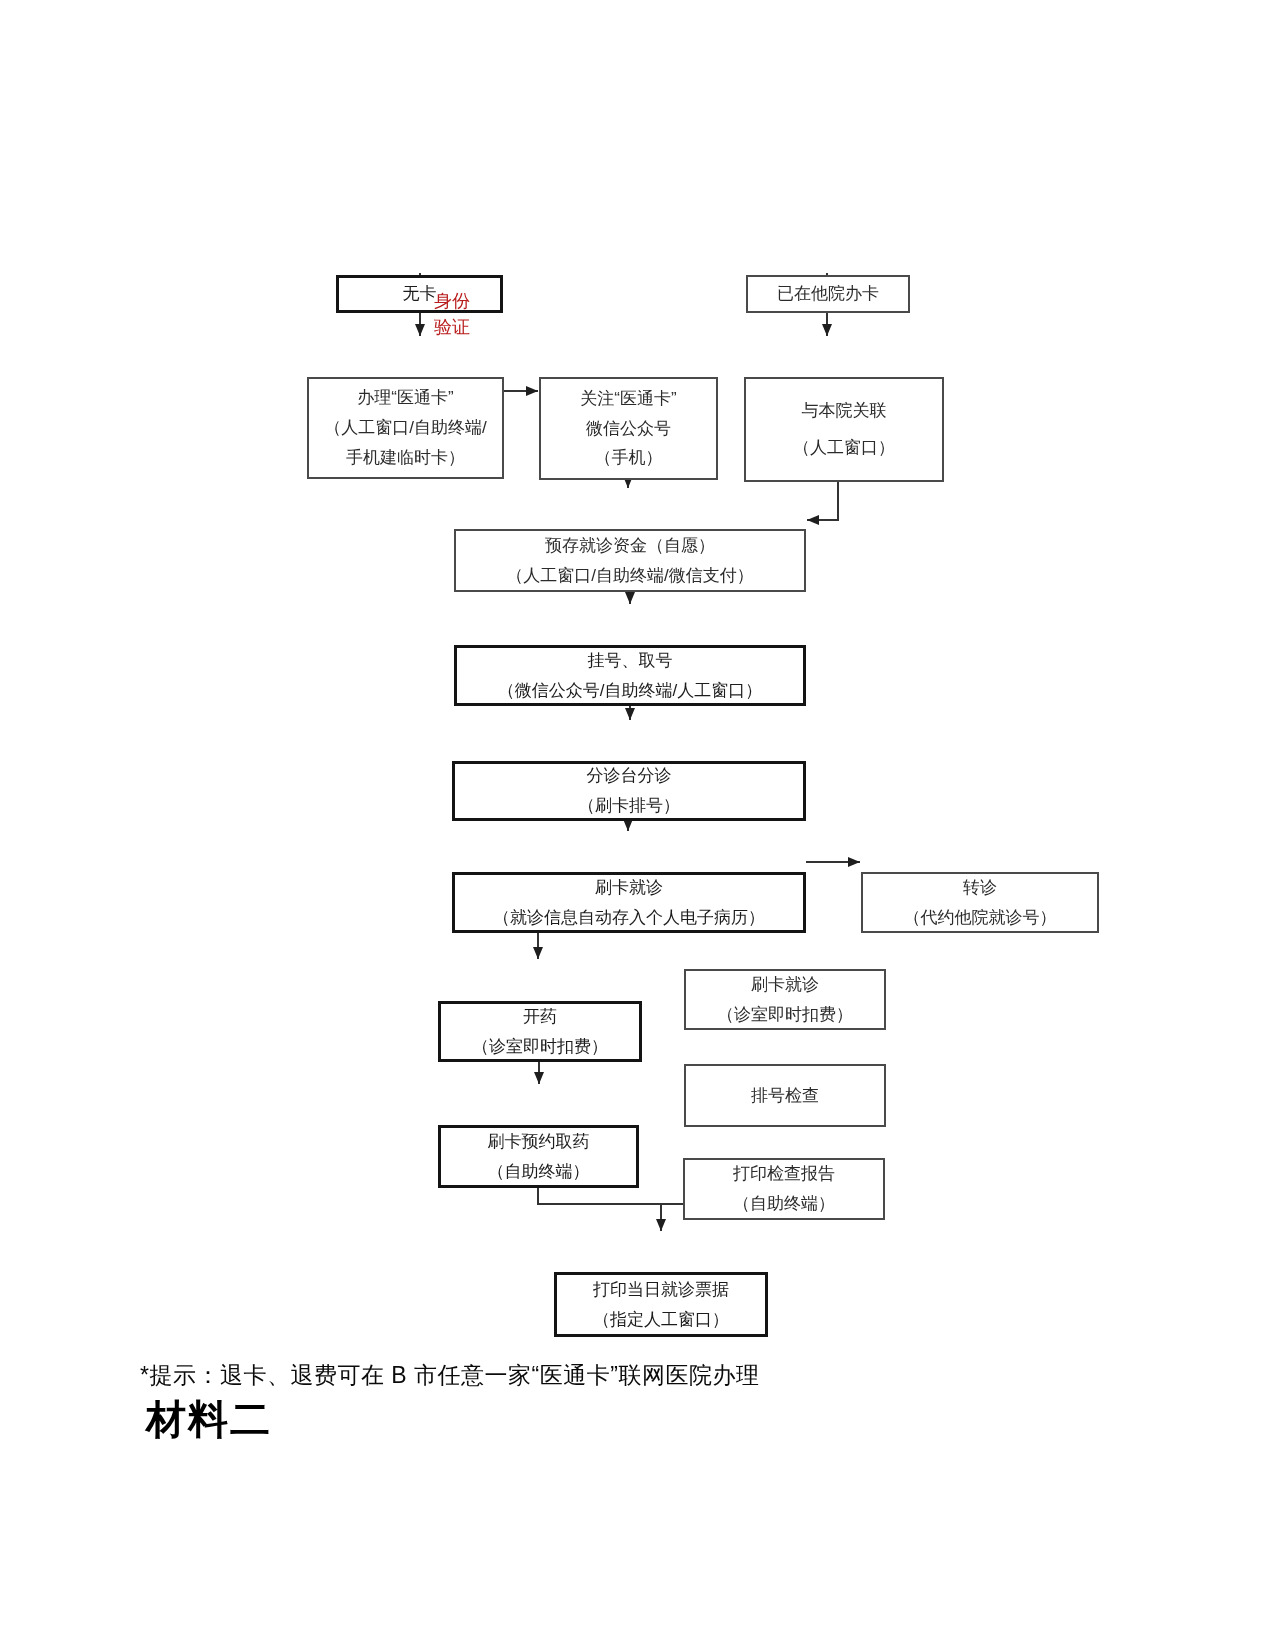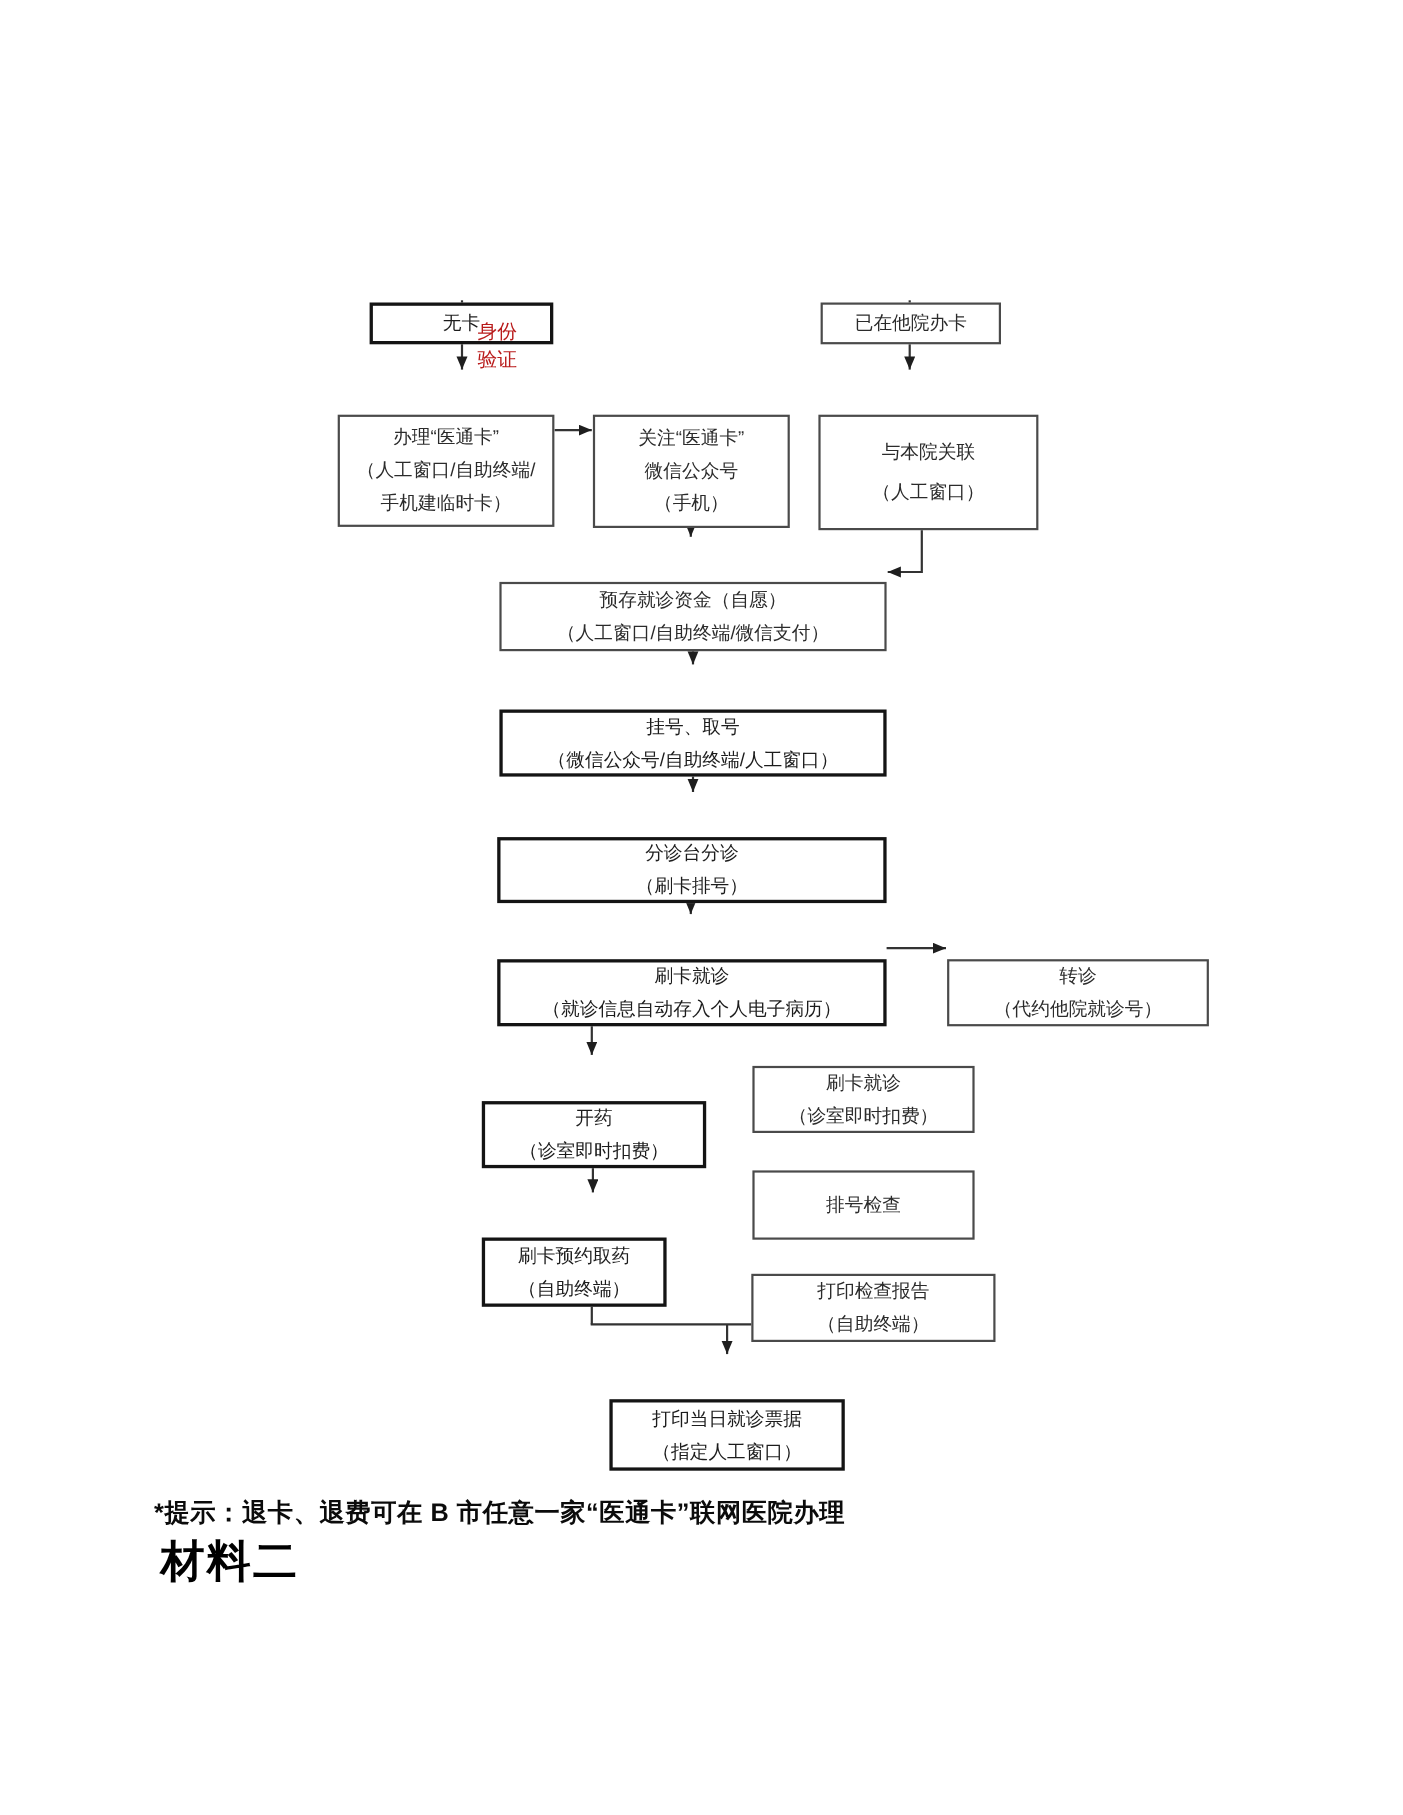--- a/index.html
+++ b/index.html
@@ -32,21 +32,21 @@
   }
   .node.thick{border:3px solid #141414;color:#1c1c1c;}
   .node.spread{gap:16px;line-height:1.2;}
   .edge-label{
     position:absolute;left:434px;top:288px;width:56px;
     text-align:left;font-size:18px;line-height:1.45;color:#b91c1c;
   }
   .edge-label span{display:block;}
   .note{
     position:absolute;left:140px;top:1360px;
-    font-size:23px;font-weight:bold;color:#0b0b0b;
+    font-size:23px;font-weight:normal;color:#0b0b0b;
     letter-spacing:0.5px;margin:0;
   }
   .section-heading{
     position:absolute;left:146px;top:1392px;
     font-size:40px;font-weight:bold;color:#000;margin:0;
     letter-spacing:2px;
   }
 </style>
 </head>
 <body>
@@ -144,26 +144,26 @@
 
   <div class="node thick" style="left:438px;top:961px;width:204px;height:61px">
     <span>开药</span>
     <span>（诊室即时扣费）</span>
   </div>
 
   <div class="node" style="left:684px;top:1024px;width:202px;height:63px">
     <span>排号检查</span>
   </div>
 
-  <div class="node thick" style="left:438px;top:1085px;width:168px;height:63px">
+  <div class="node thick" style="left:438px;top:1085px;width:201px;height:63px">
     <span>刷卡预约取药</span>
     <span>（自助终端）</span>
   </div>
 
-  <div class="node" style="left:683px;top:1118px;width:222px;height:62px">
+  <div class="node" style="left:683px;top:1118px;width:202px;height:62px">
     <span>打印检查报告</span>
     <span>（自助终端）</span>
   </div>
 
   <div class="node thick" style="left:554px;top:1232px;width:214px;height:65px">
     <span>打印当日就诊票据</span>
     <span>（指定人工窗口）</span>
   </div>
 
   <p class="note">*提示：退卡、退费可在 B 市任意一家“医通卡”联网医院办理</p>

